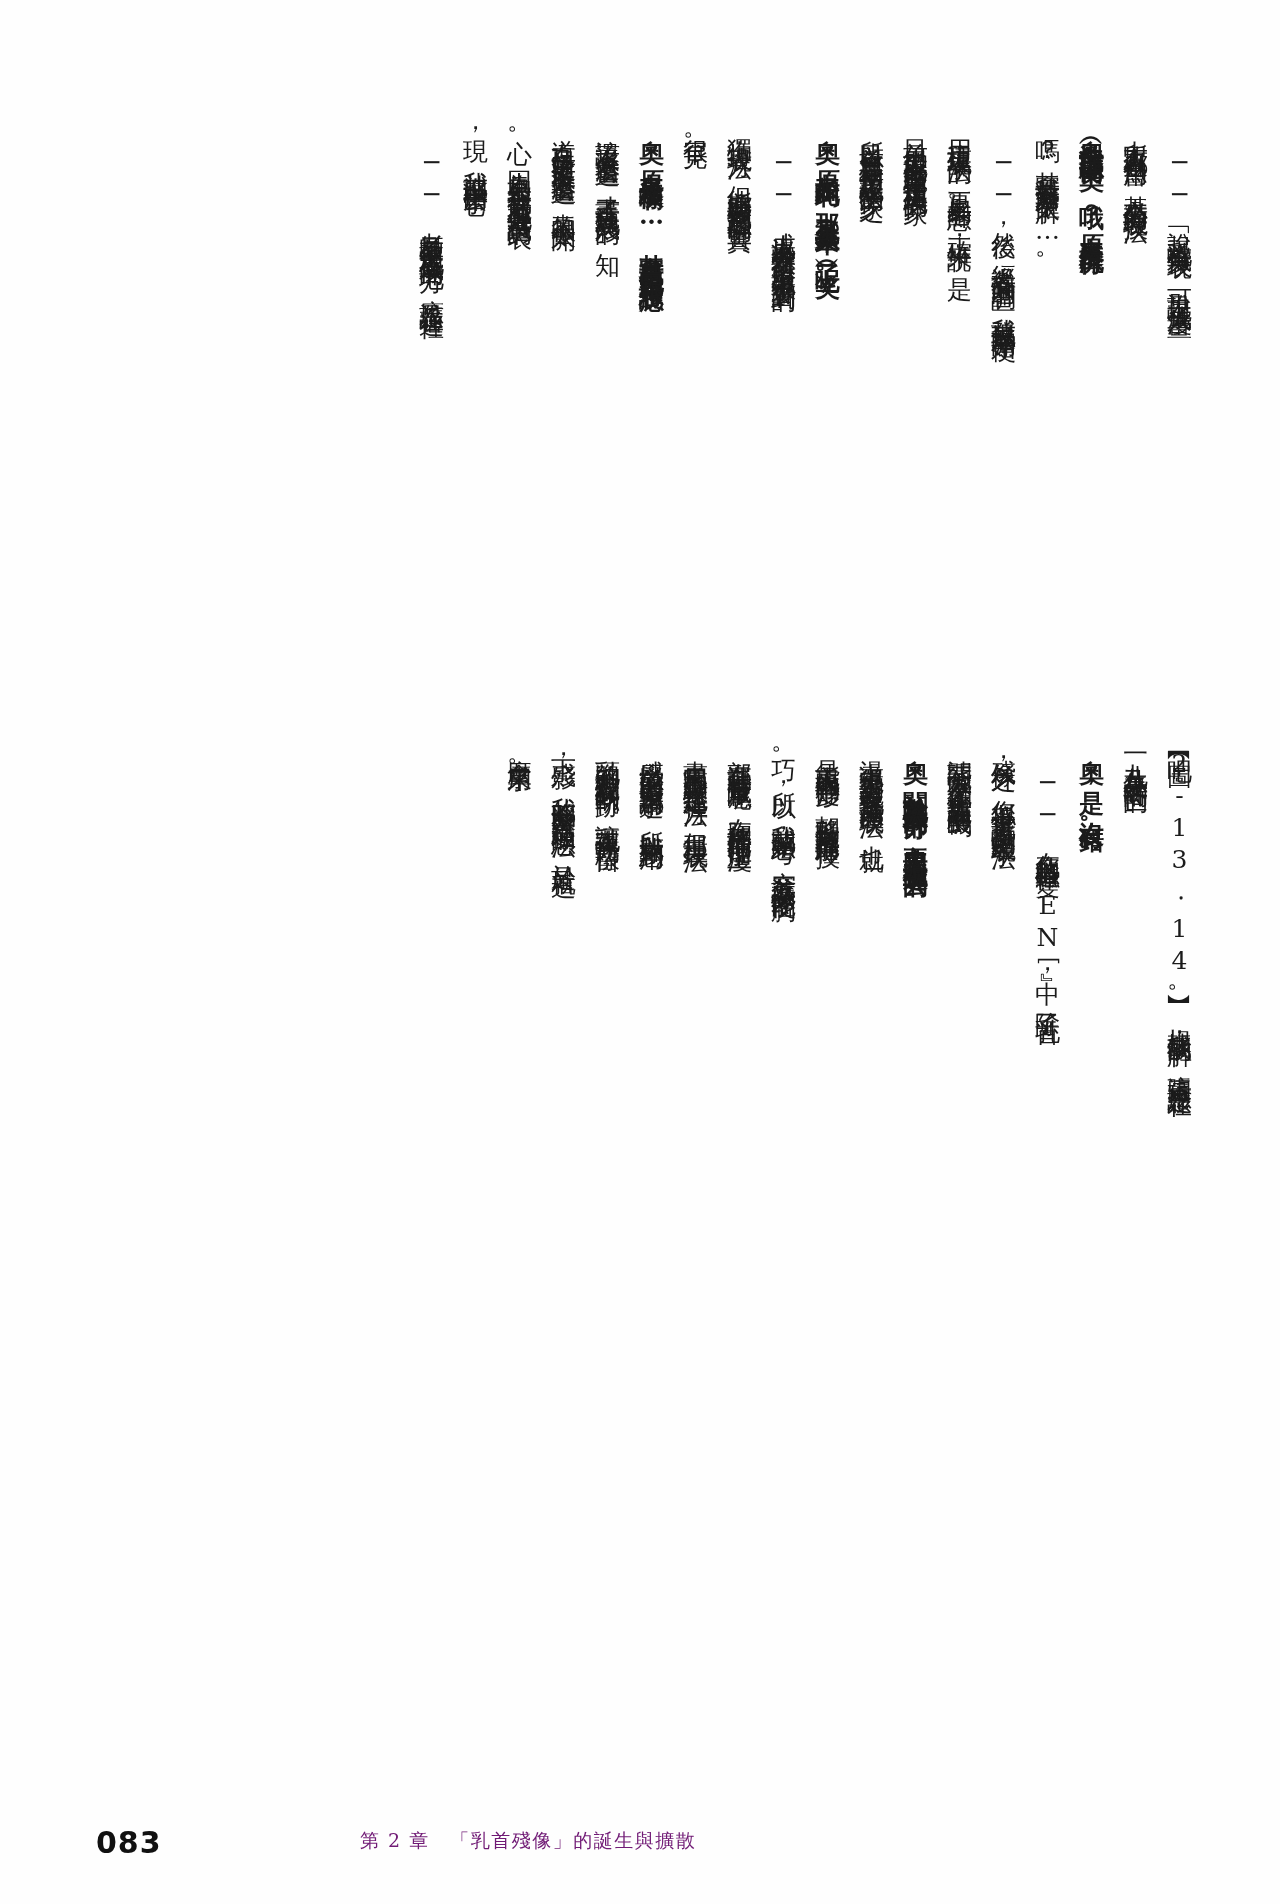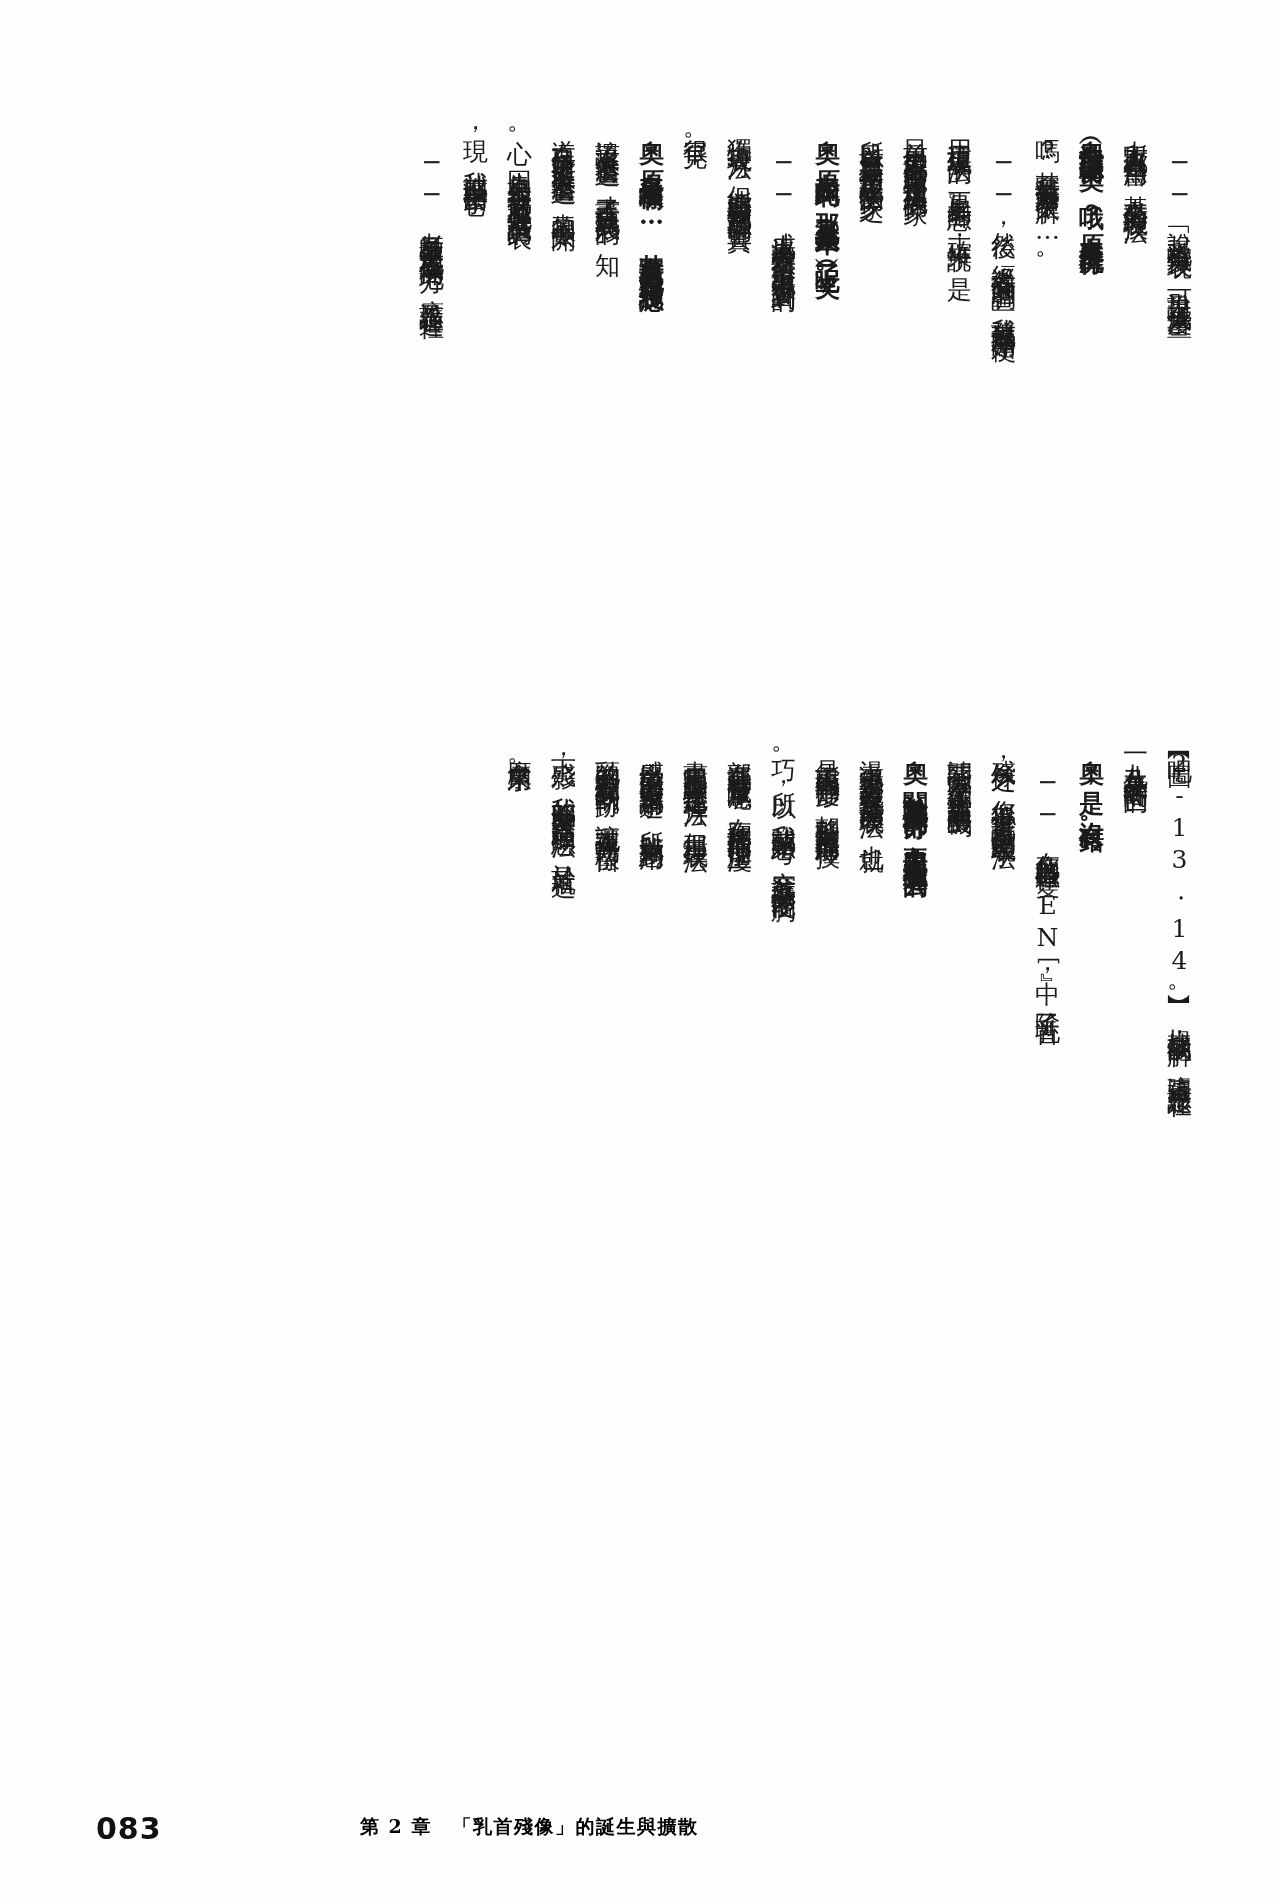--- a/index.html
+++ b/index.html
@@ -69,42 +69,42 @@
     flex-direction: row-reverse;
     align-items: flex-start;
     height: 100%;
   }
 
   
   .footer {
     position: absolute;
     left: 0;
     right: 0;
-    bottom: 58px;
+    bottom: 44px;
     height: 40px;
   }
   .folio {
     position: absolute;
     left: 96px;
     bottom: 0;
     font-family: "DejaVu Sans", "Liberation Sans", sans-serif;
     font-size: 30px;
     font-weight: 700;
     letter-spacing: 1px;
     color: #111;
   }
   .runhead {
     position: absolute;
     left: 360px;
     bottom: 6px;
     font-family: "DejaVu Serif", "Liberation Serif", serif;
     font-size: 19px;
-    font-weight: 700;
+    font-weight: 400;
     letter-spacing: 1.5px;
-    color: #000000;
+    color: #701a75;
     white-space: nowrap;
   }
 </style>
 </head>
 <body>
 
 <div class="page">
 
   <div class="body-area">
 

